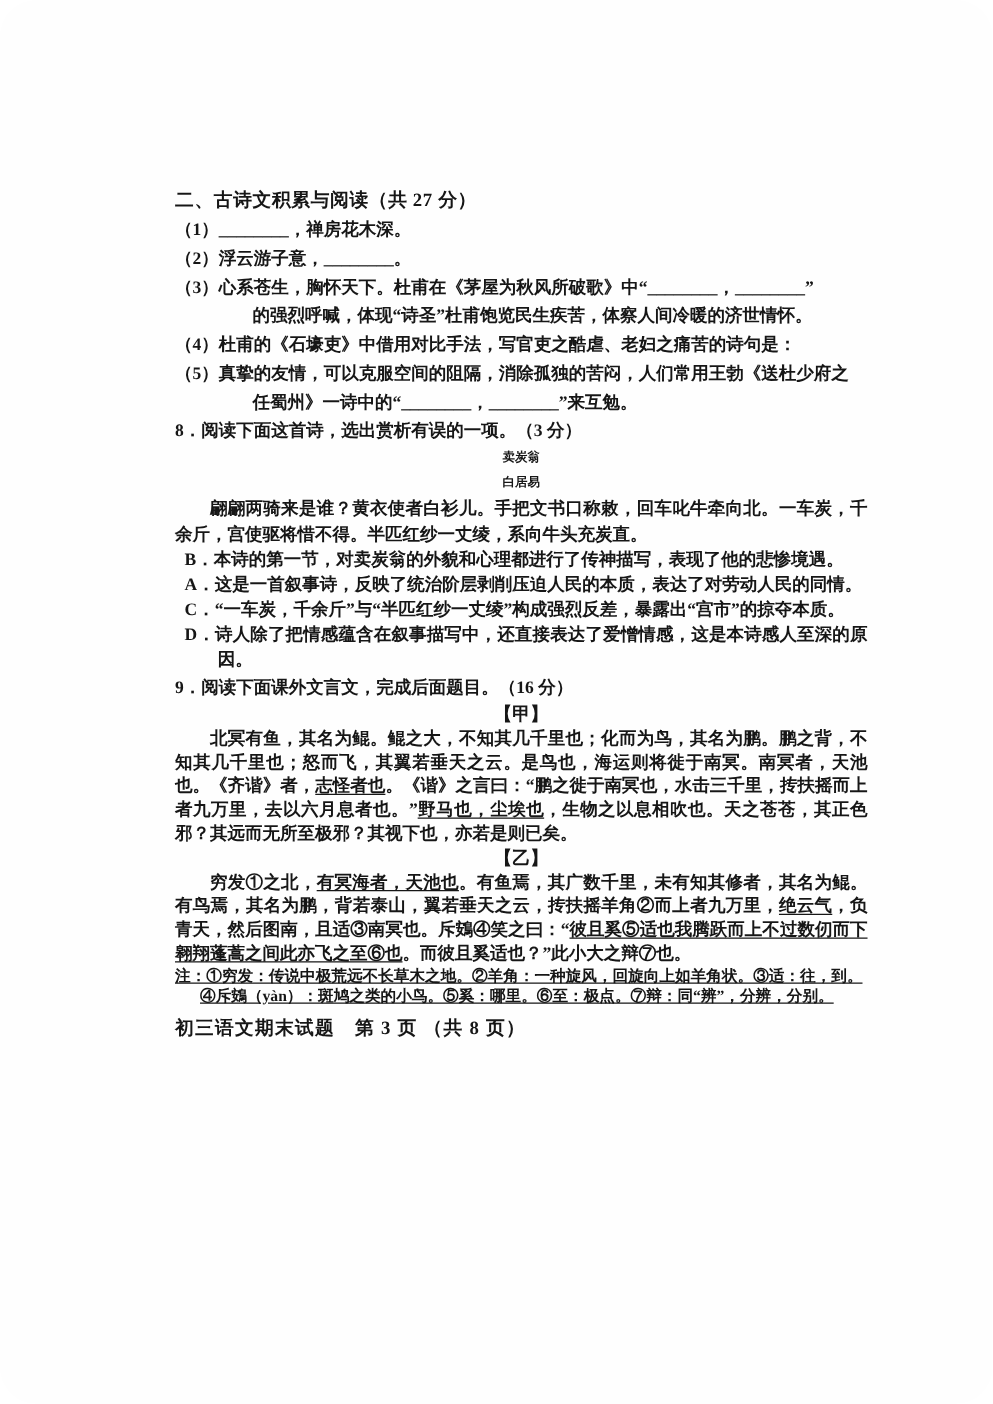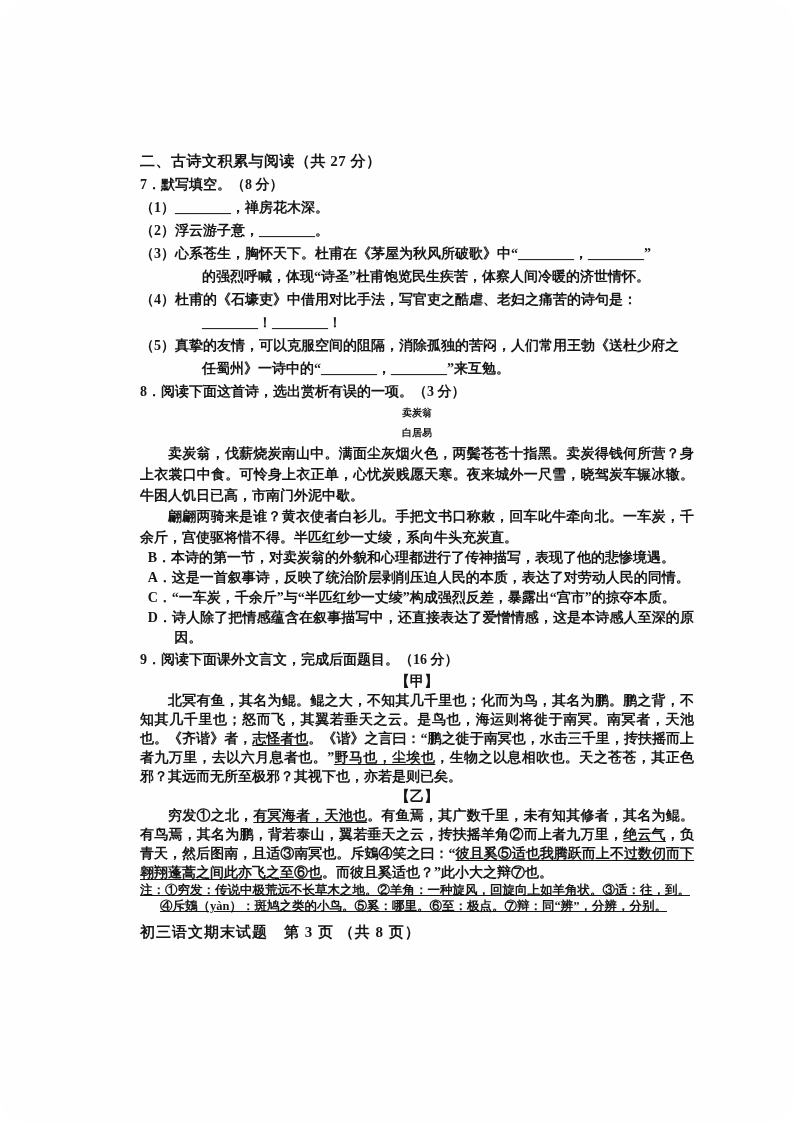--- a/index.html
+++ b/index.html
@@ -96,34 +96,31 @@
   }
 </style>
 </head>
 <body>
 
 <div class="sheet">
   <div class="content">
 
     <div class="ln section-title">二、古诗文积累与阅读（共 27 分）</div>
 
-    <div class="ln">7．默写填空。（8 分）</div>
     <div class="ln">（1）________，禅房花木深。</div>
     <div class="ln">（2）浮云游子意，________。</div>
     <div class="ln">（3）心系苍生，胸怀天下。杜甫在《茅屋为秋风所破歌》中“________，________”</div>
     <div class="ln cont">的强烈呼喊，体现“诗圣”杜甫饱览民生疾苦，体察人间冷暖的济世情怀。</div>
     <div class="ln">（4）杜甫的《石壕吏》中借用对比手法，写官吏之酷虐、老妇之痛苦的诗句是：</div>
-    <div class="ln cont">________！________！</div>
     <div class="ln">（5）真挚的友情，可以克服空间的阻隔，消除孤独的苦闷，人们常用王勃《送杜少府之</div>
     <div class="ln cont">任蜀州》一诗中的“________，________”来互勉。</div>
 
     <div class="ln q-stem">8．阅读下面这首诗，选出赏析有误的一项。（3 分）</div>
     <div class="poem-head">卖炭翁</div>
     <div class="poem-head">白居易</div>
-    <p class="poem-p">卖炭翁，伐薪烧炭南山中。满面尘灰烟火色，两鬓苍苍十指黑。卖炭得钱何所营？身上衣裳口中食。可怜身上衣正单，心忧炭贱愿天寒。夜来城外一尺雪，晓驾炭车辗冰辙。牛困人饥日已高，市南门外泥中歇。</p>
     <p class="poem-p">翩翩两骑来是谁？黄衣使者白衫儿。手把文书口称敕，回车叱牛牵向北。一车炭，千余斤，宫使驱将惜不得。半匹红纱一丈绫，系向牛头充炭直。</p>
     <div class="opt">B．本诗的第一节，对卖炭翁的外貌和心理都进行了传神描写，表现了他的悲惨境遇。</div>
     <div class="opt">A．这是一首叙事诗，反映了统治阶层剥削压迫人民的本质，表达了对劳动人民的同情。</div>
     <div class="opt">C．“一车炭，千余斤”与“半匹红纱一丈绫”构成强烈反差，暴露出“宫市”的掠夺本质。</div>
     <div class="opt">D．诗人除了把情感蕴含在叙事描写中，还直接表达了爱憎情感，这是本诗感人至深的原因。</div>
 
     <div class="ln q-stem">9．阅读下面课外文言文，完成后面题目。（16 分）</div>
 
     <div class="group-label">【甲】</div>
     <p class="passage"><span>北冥有鱼，其名为鲲。鲲之大，不知其几千里也；化而为鸟，其名为鹏。鹏之背，不知其几千里也；怒而飞，其翼若垂天之云。是鸟也，海运则将徙于南冥。南冥者，天池也。《齐谐》者，</span><span class="u">志怪者也</span><span>。《谐》之言曰：“鹏之徙于南冥也，水击三千里，抟扶摇而上者九万里，去以六月息者也。”</span><span class="u">野马也，尘埃也</span><span>，生物之以息相吹也。天之苍苍，其正色邪？其远而无所至极邪？其视下也，亦若是则已矣。</span></p>

